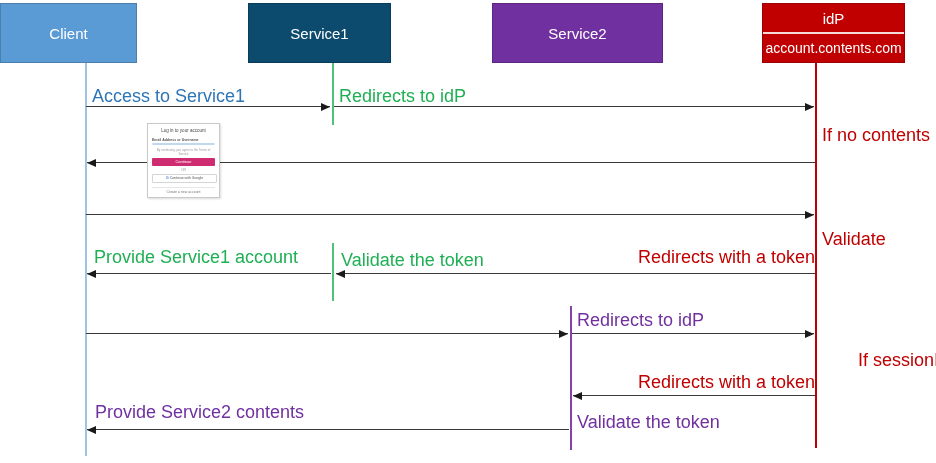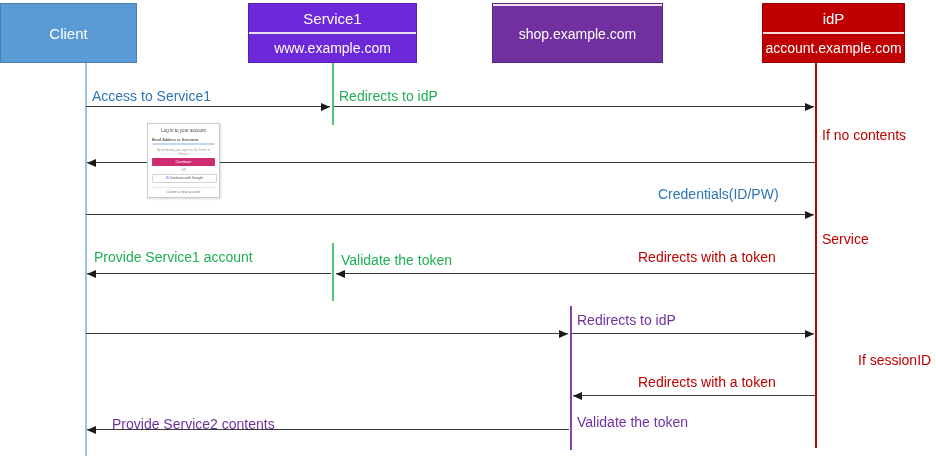--- a/index.html
+++ b/index.html
@@ -9,37 +9,37 @@
   }
   
   .actor{
     position:absolute;top:3px;height:60px;box-sizing:border-box;
     display:flex;flex-direction:column;color:#fff;text-align:center;
     border:1px solid rgba(0,0,0,0.18);
   }
   .actor .row{flex:1;display:flex;align-items:center;justify-content:center;font-size:15px;}
   .actor .row.sub{font-size:14px;border-top:2px solid rgba(255,255,255,0.85);}
   .box-client{left:0;width:137px;background:#5B9BD5;}
-  .box-service1{left:248px;width:169px;background:#6d28d9;}
+  .box-service1{left:248px;width:143px;background:#0c4a6e;}
   .box-service2{left:492px;width:171px;background:#7030A0;}
   .box-idp{left:762px;width:143px;background:#C00000;}
   
   .lifeline{position:absolute;width:2px;}
   .ll-client{left:85px;top:63px;height:393px;background:#9DC3E6;}
   .ll-s1a{left:332px;top:63px;height:62px;background:#4EC27B;}
   .ll-s1b{left:332px;top:243px;height:58px;background:#4EC27B;}
   .ll-s2{left:570px;top:306px;height:144px;background:#8243AB;}
   .ll-idp{left:815px;top:63px;height:385px;width:1.5px;background:#C00000;}
   
   .mline{position:absolute;height:0;border-top:1.5px solid #3A3A3A;}
   .head{position:absolute;width:0;height:0;border-top:4px solid transparent;border-bottom:4px solid transparent;}
   .head.r{border-left:9px solid #1a1a1a;}
   .head.l{border-right:9px solid #1a1a1a;}
   
-  .lbl{position:absolute;font-size:14px;white-space:nowrap;line-height:16px;}
+  .lbl{position:absolute;font-size:18px;white-space:nowrap;line-height:16px;}
   .c-blue{color:#2E75B6}.c-green{color:#1FAF54}.c-red{color:#C00000}.c-purple{color:#7030A0}
   
   .login-card{
     position:absolute;left:147px;top:123px;width:73px;height:75px;background:#fff;
     border:1px solid #C9C9C9;box-shadow:1px 1px 2px rgba(0,0,0,0.15);z-index:5;
     box-sizing:border-box;padding:3px 4px;display:flex;flex-direction:column;
   }
   .lc-title{font-size:4.5px;color:#444;text-align:center;margin-top:1px;}
   .lc-label{font-size:3.5px;font-weight:bold;color:#555;margin-top:5px;}
   .lc-input{height:6px;border:1px solid #BFD7F0;border-radius:1px;margin-top:1px;background:#fff;box-sizing:border-box;padding:0;}
@@ -54,28 +54,27 @@
 </head>
 <body>
 
 <div class="stage">
 
   <div class="actor box-client">
     <div class="row">Client</div>
   </div>
   <div class="actor box-service1">
     <div class="row">Service1</div>
-    <div class="row sub">www.example.com</div>
   </div>
   <div class="actor box-service2">
-    <div class="row sub">shop.example.com</div>
+    <div class="row">Service2</div>
   </div>
   <div class="actor box-idp">
     <div class="row">idP</div>
-    <div class="row sub">account.example.com</div>
+    <div class="row sub">account.contents.com</div>
   </div>
 
   <div class="lifeline ll-client"></div>
   <div class="lifeline ll-s1a"></div>
   <div class="lifeline ll-s1b"></div>
   <div class="lifeline ll-s2"></div>
   <div class="lifeline ll-idp"></div>
 
   <div class="mline" style="left:86px;width:244px;top:106px;"></div>
   <div class="head r" style="left:321px;top:103px;"></div>
@@ -103,30 +102,29 @@
 
   <div class="mline" style="left:573px;width:242px;top:395px;"></div>
   <div class="head l" style="left:573px;top:392px;"></div>
 
   <div class="mline" style="left:87px;width:482px;top:429px;"></div>
   <div class="head l" style="left:87px;top:426px;"></div>
 
   <div class="lbl c-blue" style="left:92px;top:88px;">Access to Service1</div>
   <div class="lbl c-green" style="left:339px;top:88px;">Redirects to idP</div>
   <div class="lbl c-red" style="left:822px;top:127px;">If no contents</div>
-  <div class="lbl c-blue" style="left:658px;top:186px;">Credentials(ID/PW)</div>
-  <div class="lbl c-red" style="left:822px;top:231px;">Service</div>
+  <div class="lbl c-red" style="left:822px;top:231px;">Validate</div>
   <div class="lbl c-red" style="left:638px;top:249px;">Redirects with a token</div>
   <div class="lbl c-green" style="left:341px;top:252px;">Validate the token</div>
   <div class="lbl c-green" style="left:94px;top:249px;">Provide Service1 account</div>
   <div class="lbl c-purple" style="left:577px;top:312px;">Redirects to idP</div>
   <div class="lbl c-red" style="left:822px;top:352px;margin-left:36px;">If sessionID</div>
   <div class="lbl c-red" style="left:638px;top:374px;">Redirects with a token</div>
   <div class="lbl c-purple" style="left:577px;top:414px;">Validate the token</div>
-  <div class="lbl c-purple" style="left:112px;top:404px;margin-top:12px;">Provide Service2 contents</div>
+  <div class="lbl c-purple" style="left:95px;top:404px;">Provide Service2 contents</div>
 
   <div class="login-card">
     <div class="lc-title">Log in to your account</div>
     <div class="lc-label">Email Address or Username</div>
     <div class="lc-input"></div>
     <div class="lc-terms">By continuing, you agree to the Terms of Service</div>
     <div class="lc-continue">Continue</div>
     <div class="lc-or">OR</div>
     <div class="lc-google"><span class="lc-g">G</span> <span>Continue with Google</span></div>
     <div class="lc-div"></div>

